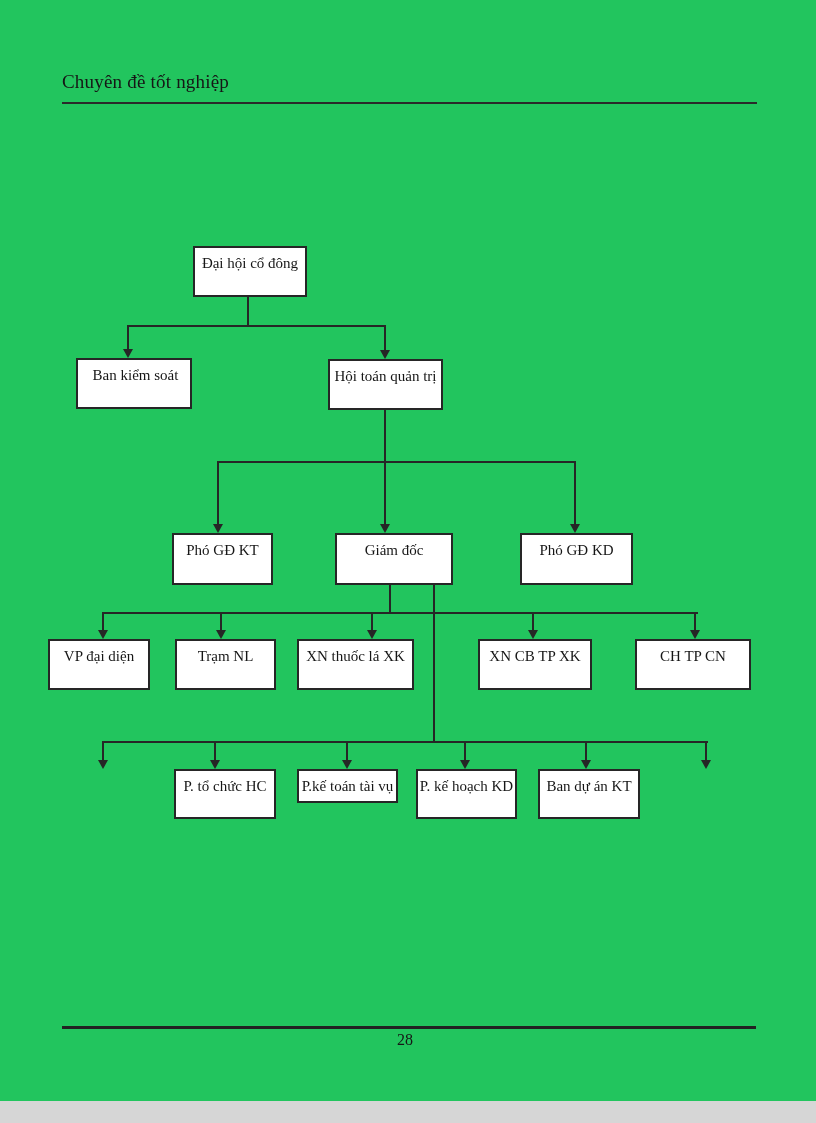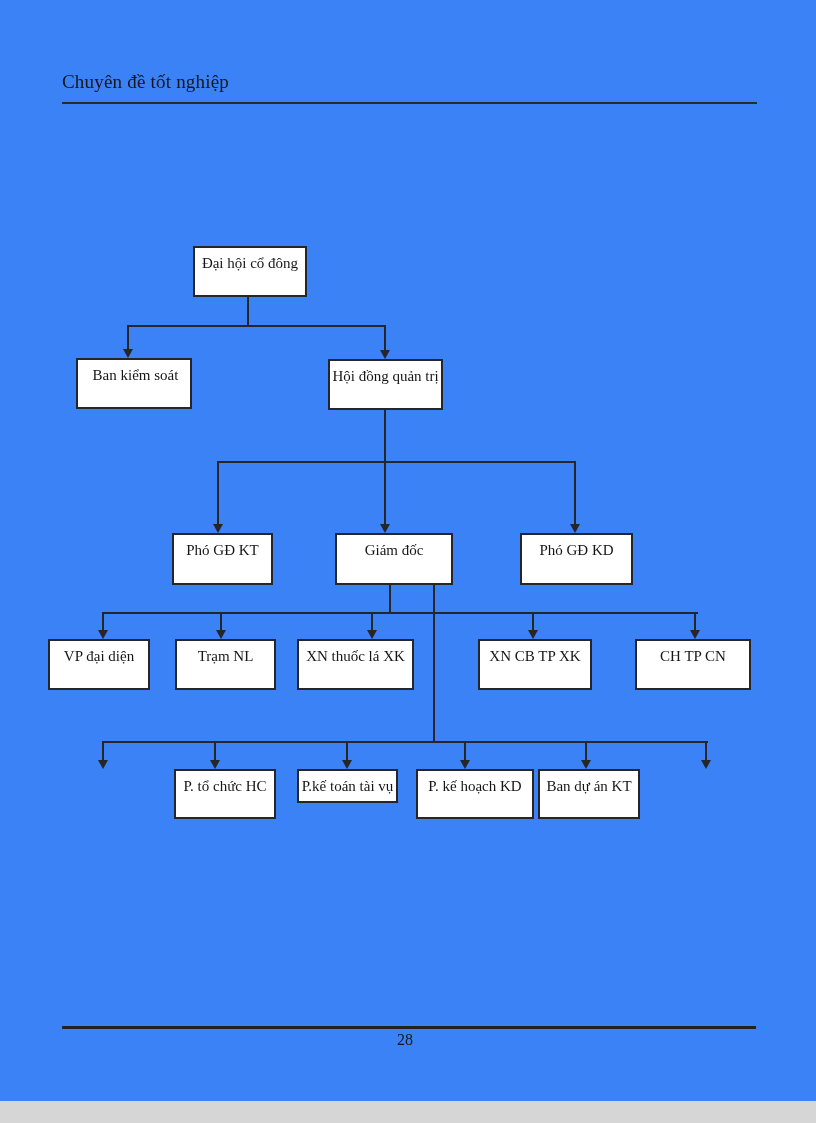--- a/index.html
+++ b/index.html
@@ -1,20 +1,20 @@
 <!DOCTYPE html>
 <html><head>
 <meta charset="utf-8">
 <style>
   html, body { margin: 0; padding: 0; background: #ffffff; }
   #page {
     position: relative;
     width: 816px;
     height: 1123px;
-    background: #3b82f6;
+    background: #22c55e;
     overflow: hidden;
     font-family: "Liberation Serif", "DejaVu Serif", serif;
     color: #161616;
   }
   .header-text {
     position: absolute;
     left: 62px; top: 71px;
     font-size: 19px;
     letter-spacing: 0.2px;
     white-space: nowrap;
@@ -88,21 +88,21 @@
   <div class="node" style="left:193px;top:246px;width:114px;height:51px">Đại hội cổ đông</div>
 
   <div class="vline" style="left:247px;top:297px;width:2px;height:30px"></div>
   <div class="hline" style="left:127px;top:325px;width:259px;height:2px"></div>
   <div class="vline" style="left:127px;top:325px;width:2px;height:25px"></div>
   <div class="arrowhead" style="left:123px;top:349px"></div>
   <div class="vline" style="left:384px;top:325px;width:2px;height:26px"></div>
   <div class="arrowhead" style="left:380px;top:350px"></div>
 
   <div class="node align-left" style="left:76px;top:358px;width:116px;height:51px">Ban kiểm soát</div>
-  <div class="node" style="left:328px;top:359px;width:115px;height:51px">Hội đồng quản trị</div>
+  <div class="node" style="left:328px;top:359px;width:115px;height:51px">Hội toán quản trị</div>
 
   <div class="vline" style="left:384px;top:410px;width:2px;height:115px"></div>
   <div class="arrowhead" style="left:380px;top:524px"></div>
   <div class="hline" style="left:217px;top:461px;width:359px;height:2px"></div>
   <div class="vline" style="left:217px;top:461px;width:2px;height:64px"></div>
   <div class="arrowhead" style="left:213px;top:524px"></div>
   <div class="vline" style="left:574px;top:461px;width:2px;height:64px"></div>
   <div class="arrowhead" style="left:570px;top:524px"></div>
 
   <div class="node" style="left:172px;top:533px;width:101px;height:52px">Phó GĐ KT</div>
@@ -138,20 +138,20 @@
   <div class="arrowhead" style="left:342px;top:760px"></div>
   <div class="vline" style="left:464px;top:741px;width:2px;height:20px"></div>
   <div class="arrowhead" style="left:460px;top:760px"></div>
   <div class="vline" style="left:585px;top:741px;width:2px;height:20px"></div>
   <div class="arrowhead" style="left:581px;top:760px"></div>
   <div class="vline" style="left:705px;top:741px;width:2px;height:20px"></div>
   <div class="arrowhead" style="left:701px;top:760px"></div>
 
   <div class="node" style="left:174px;top:769px;width:102px;height:50px">P. tổ chức HC</div>
   <div class="node" style="left:297px;top:769px;width:101px;height:34px">P.kế toán tài vụ</div>
-  <div class="node" style="left:416px;top:769px;width:118px;height:50px">P. kế hoạch KD</div>
+  <div class="node" style="left:416px;top:769px;width:101px;height:50px">P. kế hoạch KD</div>
   <div class="node" style="left:538px;top:769px;width:102px;height:50px">Ban dự án KT</div>
 
   <div class="footer-rule"></div>
   <div class="page-number">28</div>
   <div class="page-edge"></div>
 
 </div>
 
 </body></html>

